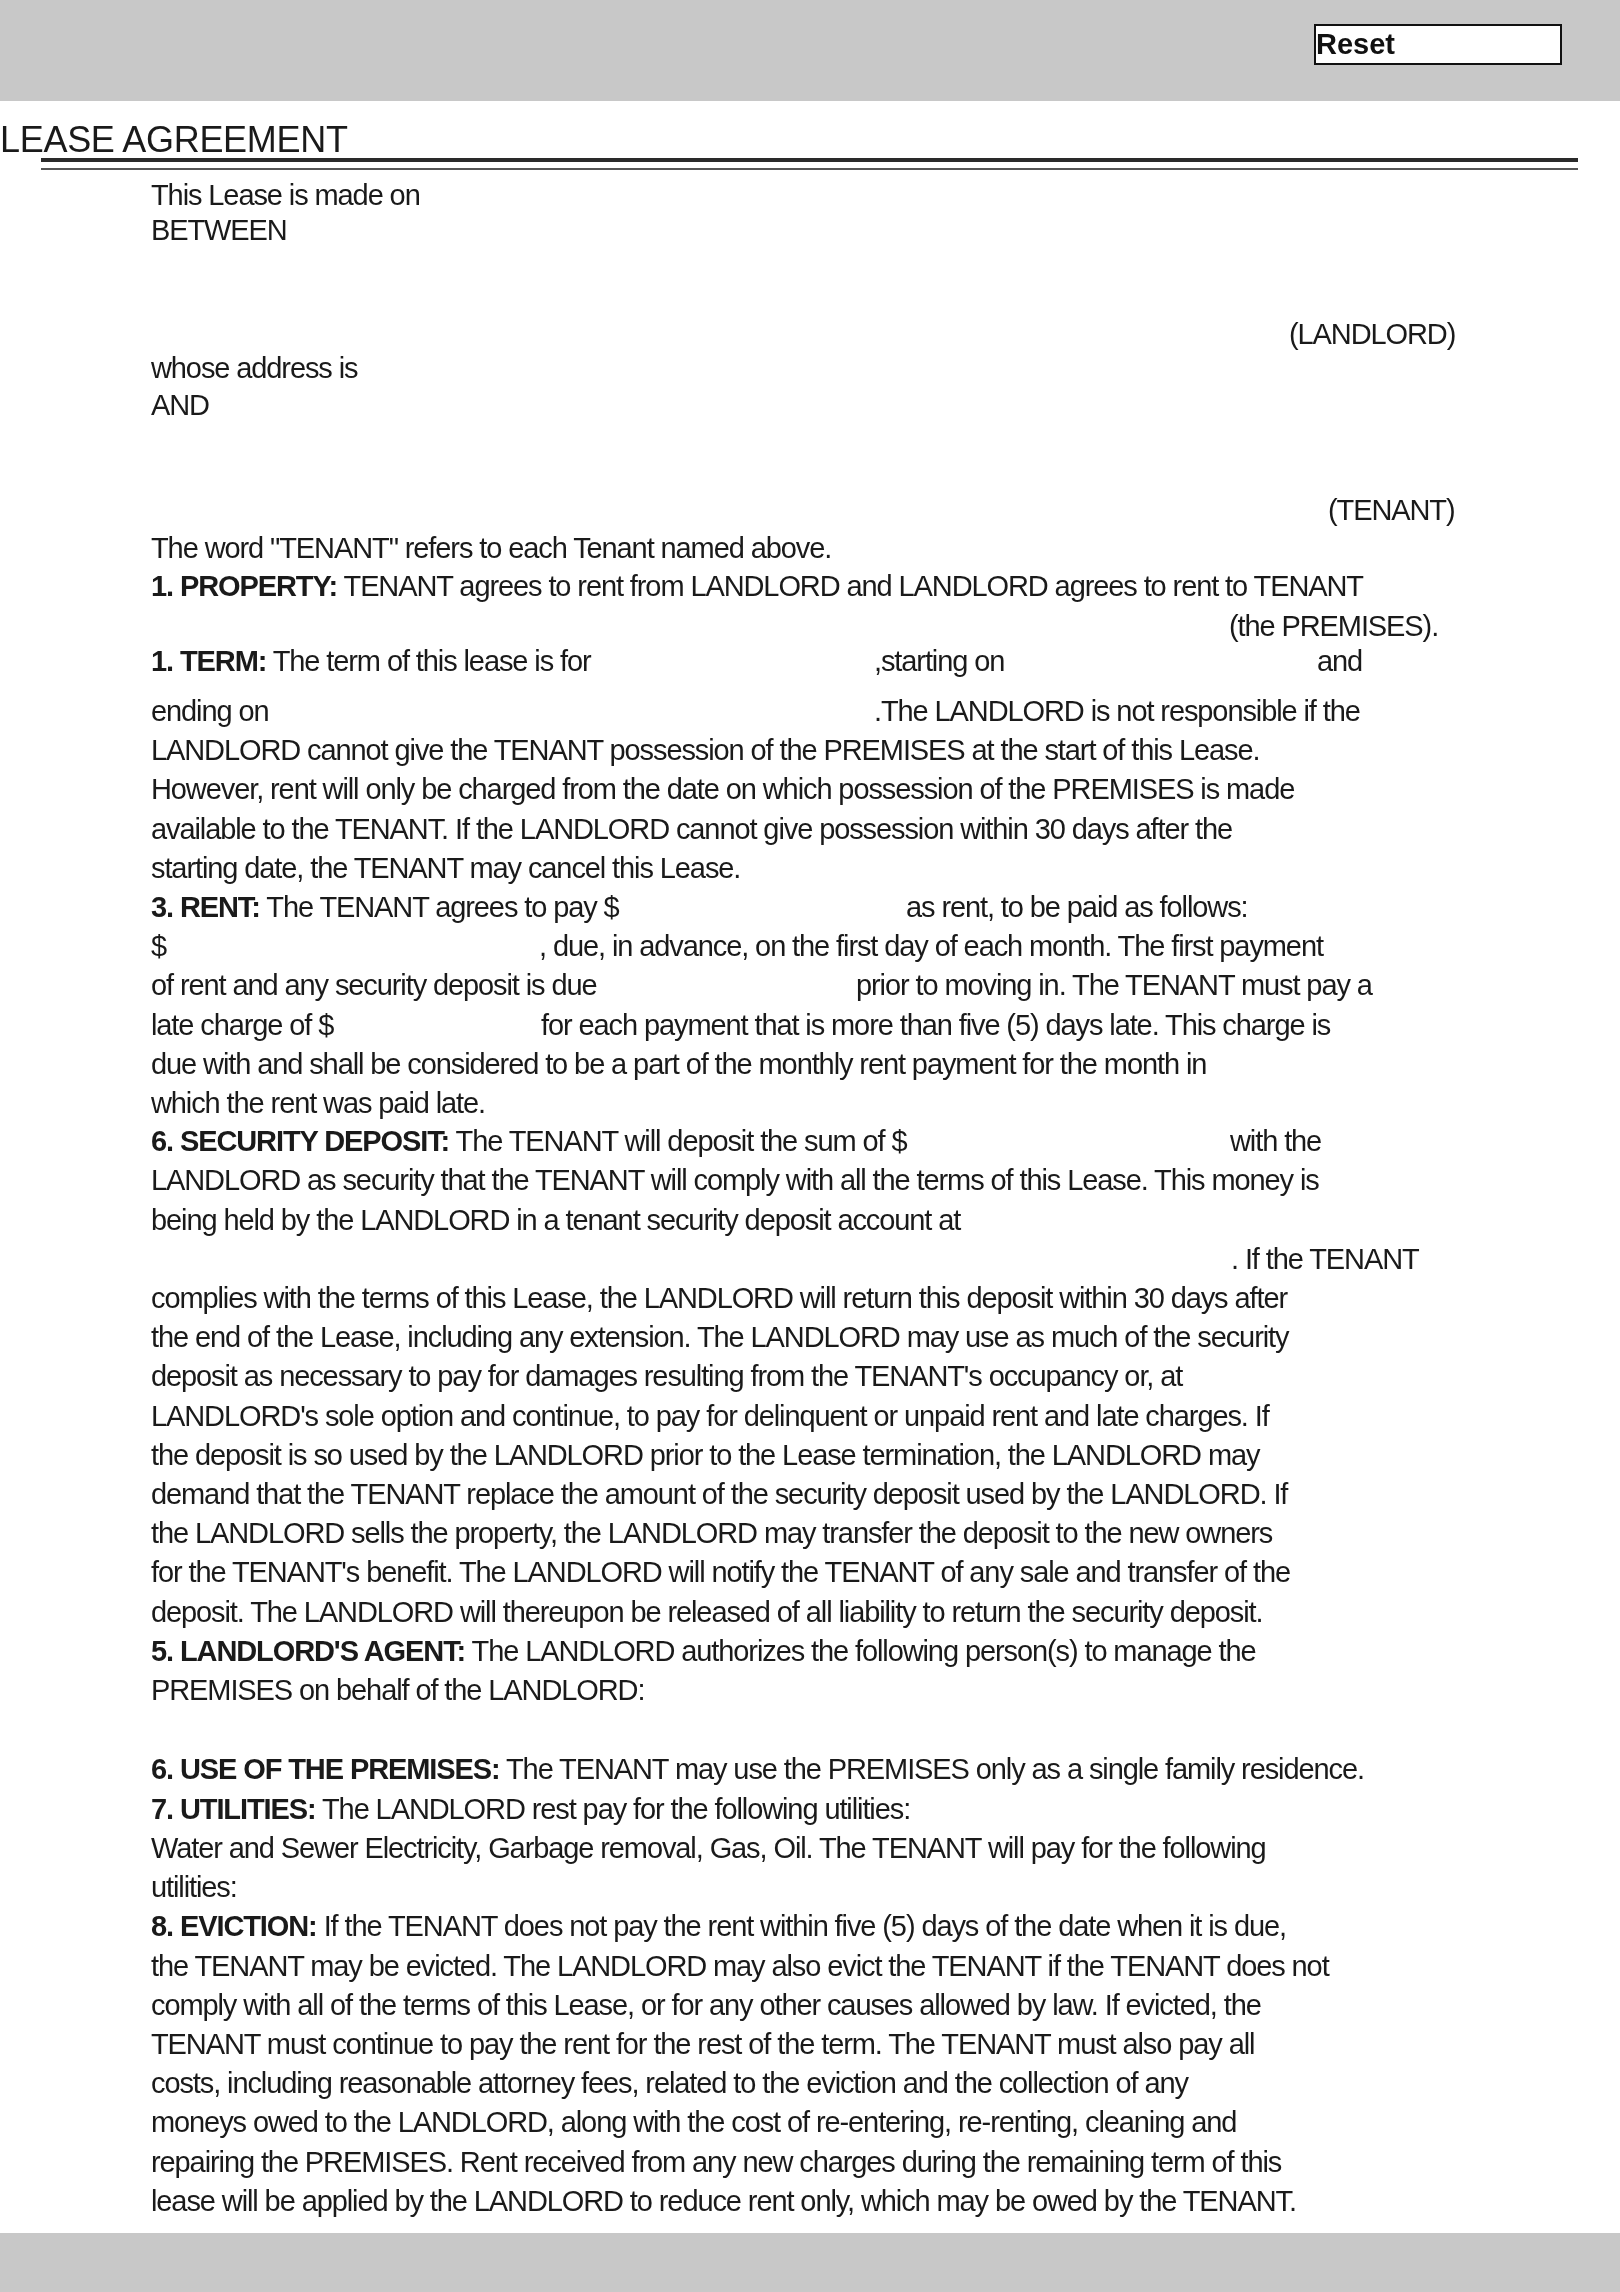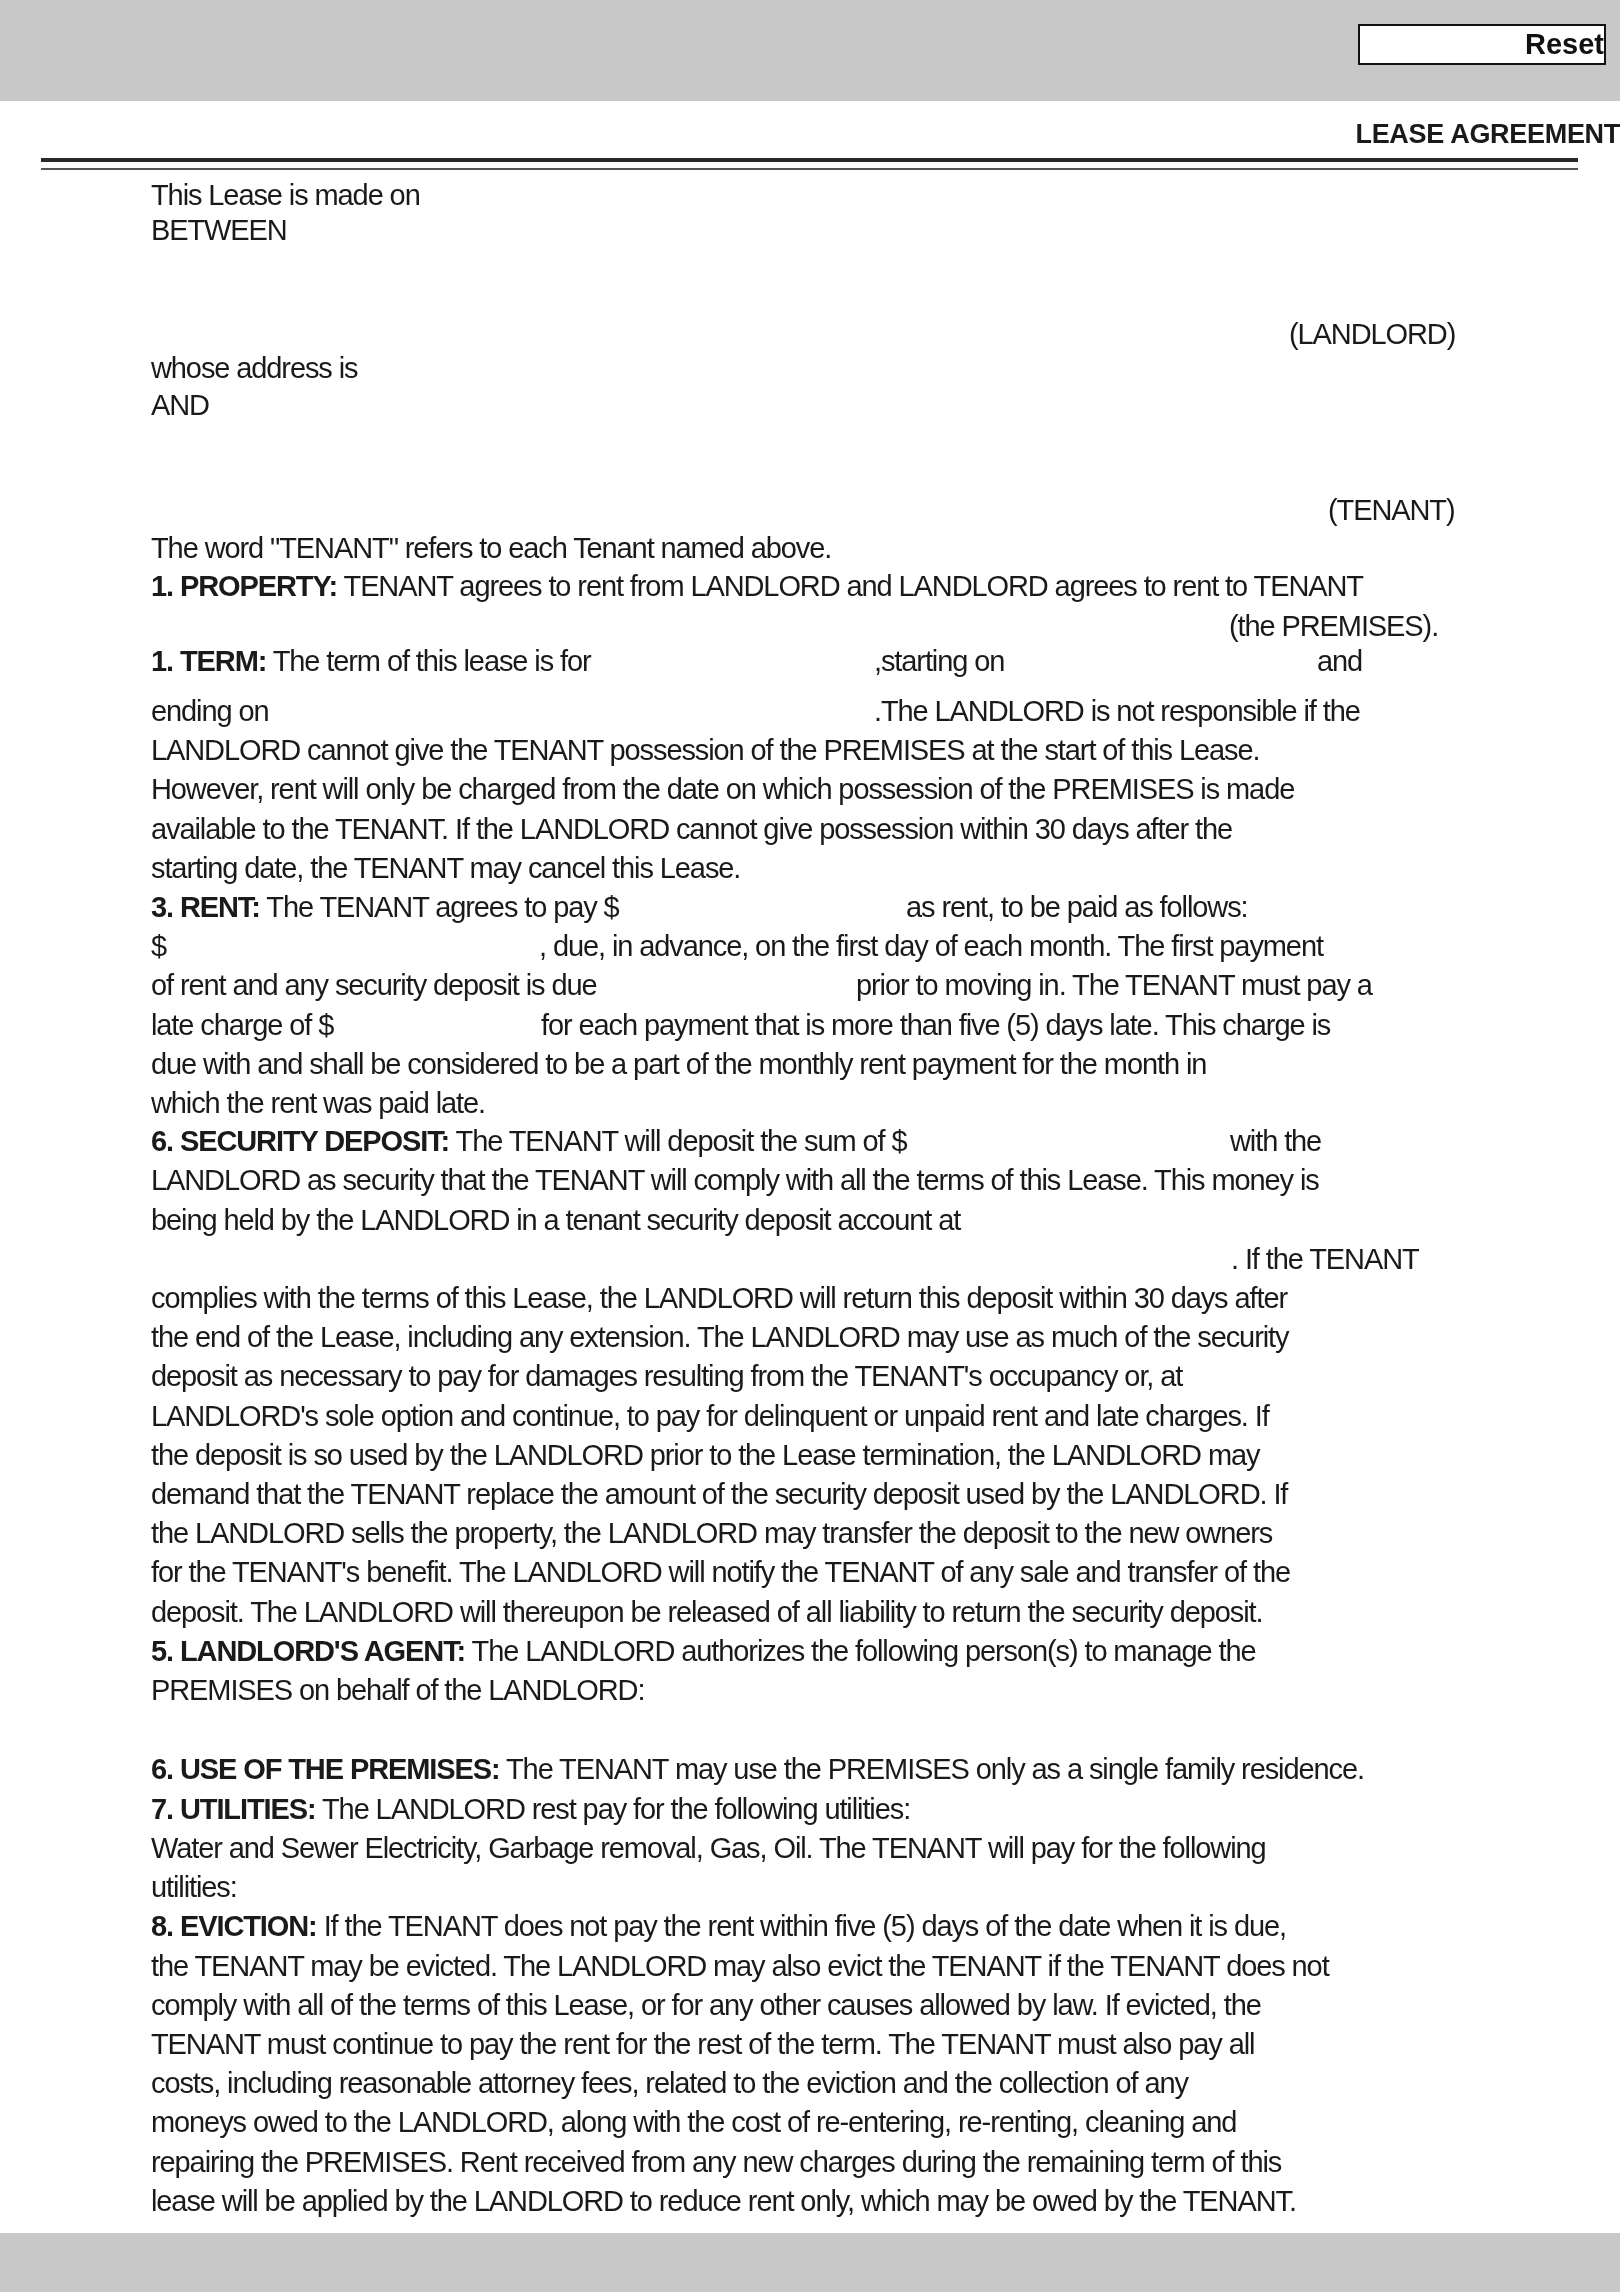--- a/index.html
+++ b/index.html
@@ -9,29 +9,29 @@
     font-family: "Liberation Sans", sans-serif; color: #1a1a1a;
   }
   .topbar {
     position: absolute; left: 0; top: 0; width: 1620px; height: 101px;
     background: #c8c8c8;
   }
   .reset-btn {
     position: absolute; left: 1314px; top: 23.5px; width: 248px; height: 41px;
     box-sizing: border-box; border: 2.9px solid #111; background: #fff;
     font-family: "Liberation Sans", sans-serif; font-weight: bold; font-size: 29px;
-    color: #111; text-align: right; line-height: 35px; padding: 0; cursor: pointer; margin-left: 44px;
+    color: #111; text-align: left; line-height: 35px; padding: 0; cursor: pointer;
   }
   .bottombar {
     position: absolute; left: 0; top: 2233px; width: 1620px; height: 60px;
     background: #c8c8c8;
   }
   .title {
-    position: absolute; left: 0; top: 119px; width: 1620px; text-align: right;
-    font-family: "Liberation Sans", sans-serif; font-weight: bold; font-size: 27px;
+    position: absolute; left: 0; top: 119px; width: 1620px; text-align: left;
+    font-family: "Liberation Sans", sans-serif; font-weight: normal; font-size: 36px;
     letter-spacing: -0.3px; color: #1a1a1a;
   }
   .rule-thick {
     position: absolute; left: 41px; top: 158px; width: 1537px; height: 3.9px; background: #2a2a2a;
   }
   .rule-thin {
     position: absolute; left: 41px; top: 168px; width: 1537px; height: 2px; background: #555;
   }
   .t {
     position: absolute; white-space: nowrap;

